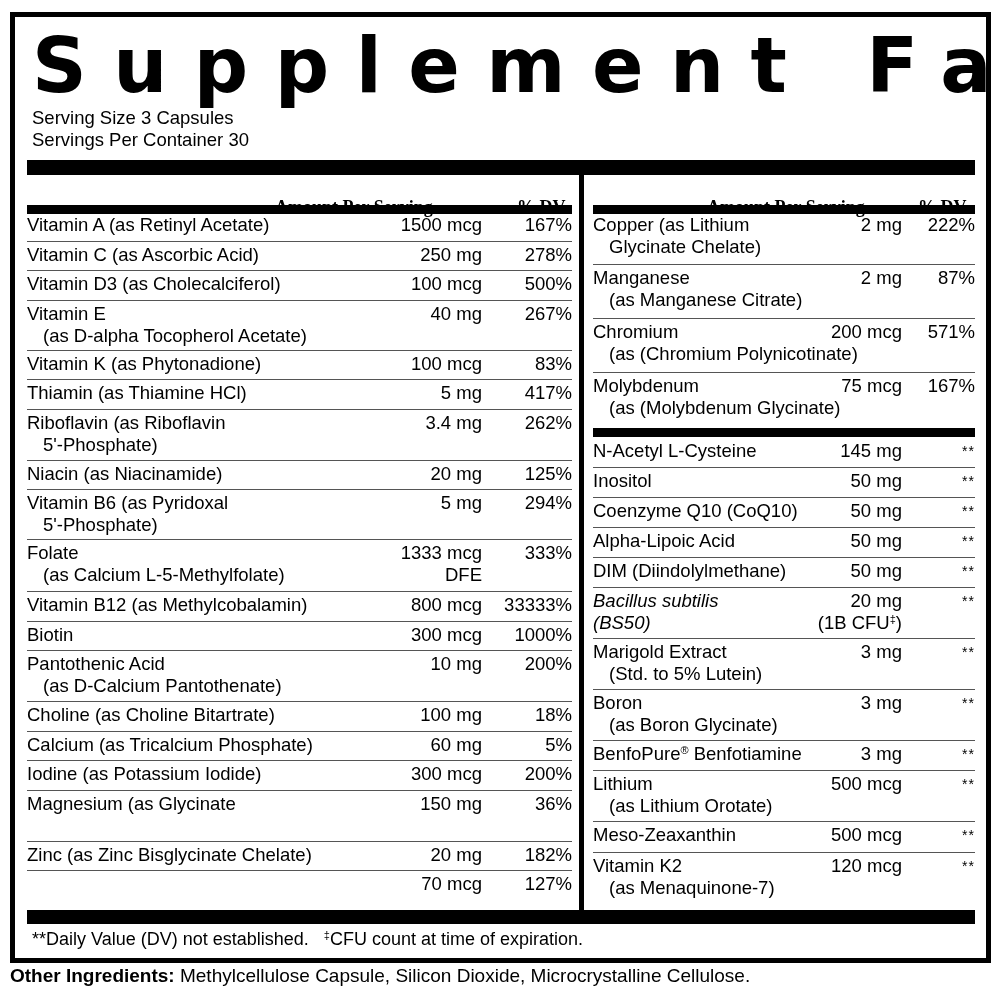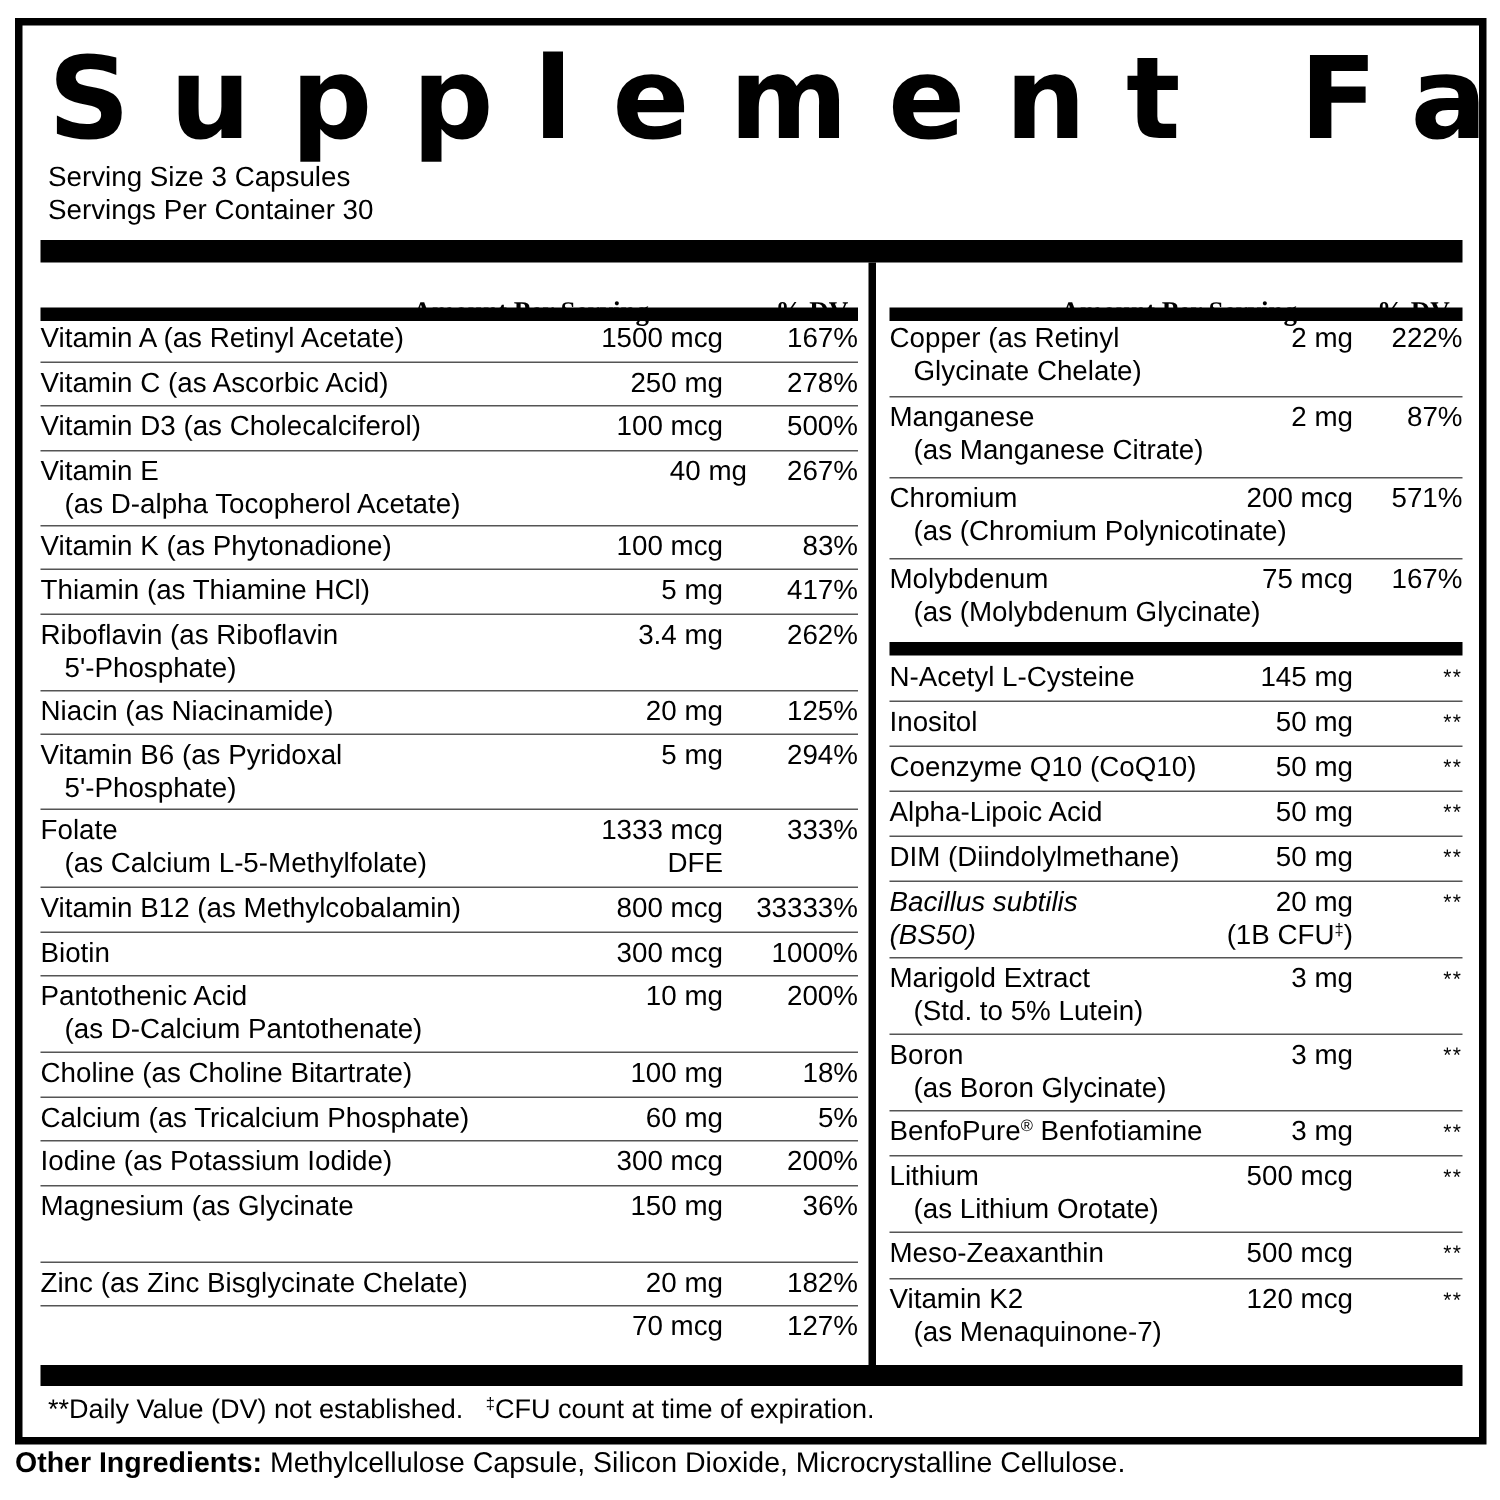--- a/index.html
+++ b/index.html
@@ -68,21 +68,21 @@
     <div class="row" style="height:29.5px;">
       <span class="name">Vitamin D3 (as Cholecalciferol)</span>
       <span class="amt" style="right:90px;">100 mcg</span>
       <span class="dv">500%</span>
     </div>
     <div class="row" style="height:50px;">
       <span class="name">
         <span>Vitamin E</span>
         <span class="sub">(as D-alpha Tocopherol Acetate)</span>
       </span>
-      <span class="amt" style="right:74px;">40 mg</span>
+      <span class="amt" style="right:90px;">40 mg</span>
       <span class="dv">267%</span>
     </div>
     <div class="row" style="height:29.5px;">
       <span class="name">Vitamin K (as Phytonadione)</span>
       <span class="amt" style="right:90px;">100 mcg</span>
       <span class="dv">83%</span>
     </div>
     <div class="row" style="height:29.5px;">
       <span class="name">Thiamin (as Thiamine HCl)</span>
       <span class="amt" style="right:90px;">5 mg</span>
@@ -167,21 +167,21 @@
     </div>
     <div class="row" style="height:29.5px;">
       <span class="amt" style="right:90px;">70 mcg</span>
       <span class="dv">127%</span>
     </div>
   </div>
 
   <div class="col" style="left:578px; width:382px;">
     <div class="row" style="height:53px;">
       <span class="name">
-        <span>Copper (as Retinyl</span>
+        <span>Copper (as Lithium</span>
         <span class="sub">Glycinate Chelate)</span>
       </span>
       <span class="amt" style="right:73px;">2 mg</span>
       <span class="dv">222%</span>
     </div>
     <div class="row" style="height:54px;">
       <span class="name">
         <span>Manganese</span>
         <span class="sub">(as Manganese Citrate)</span>
       </span>

